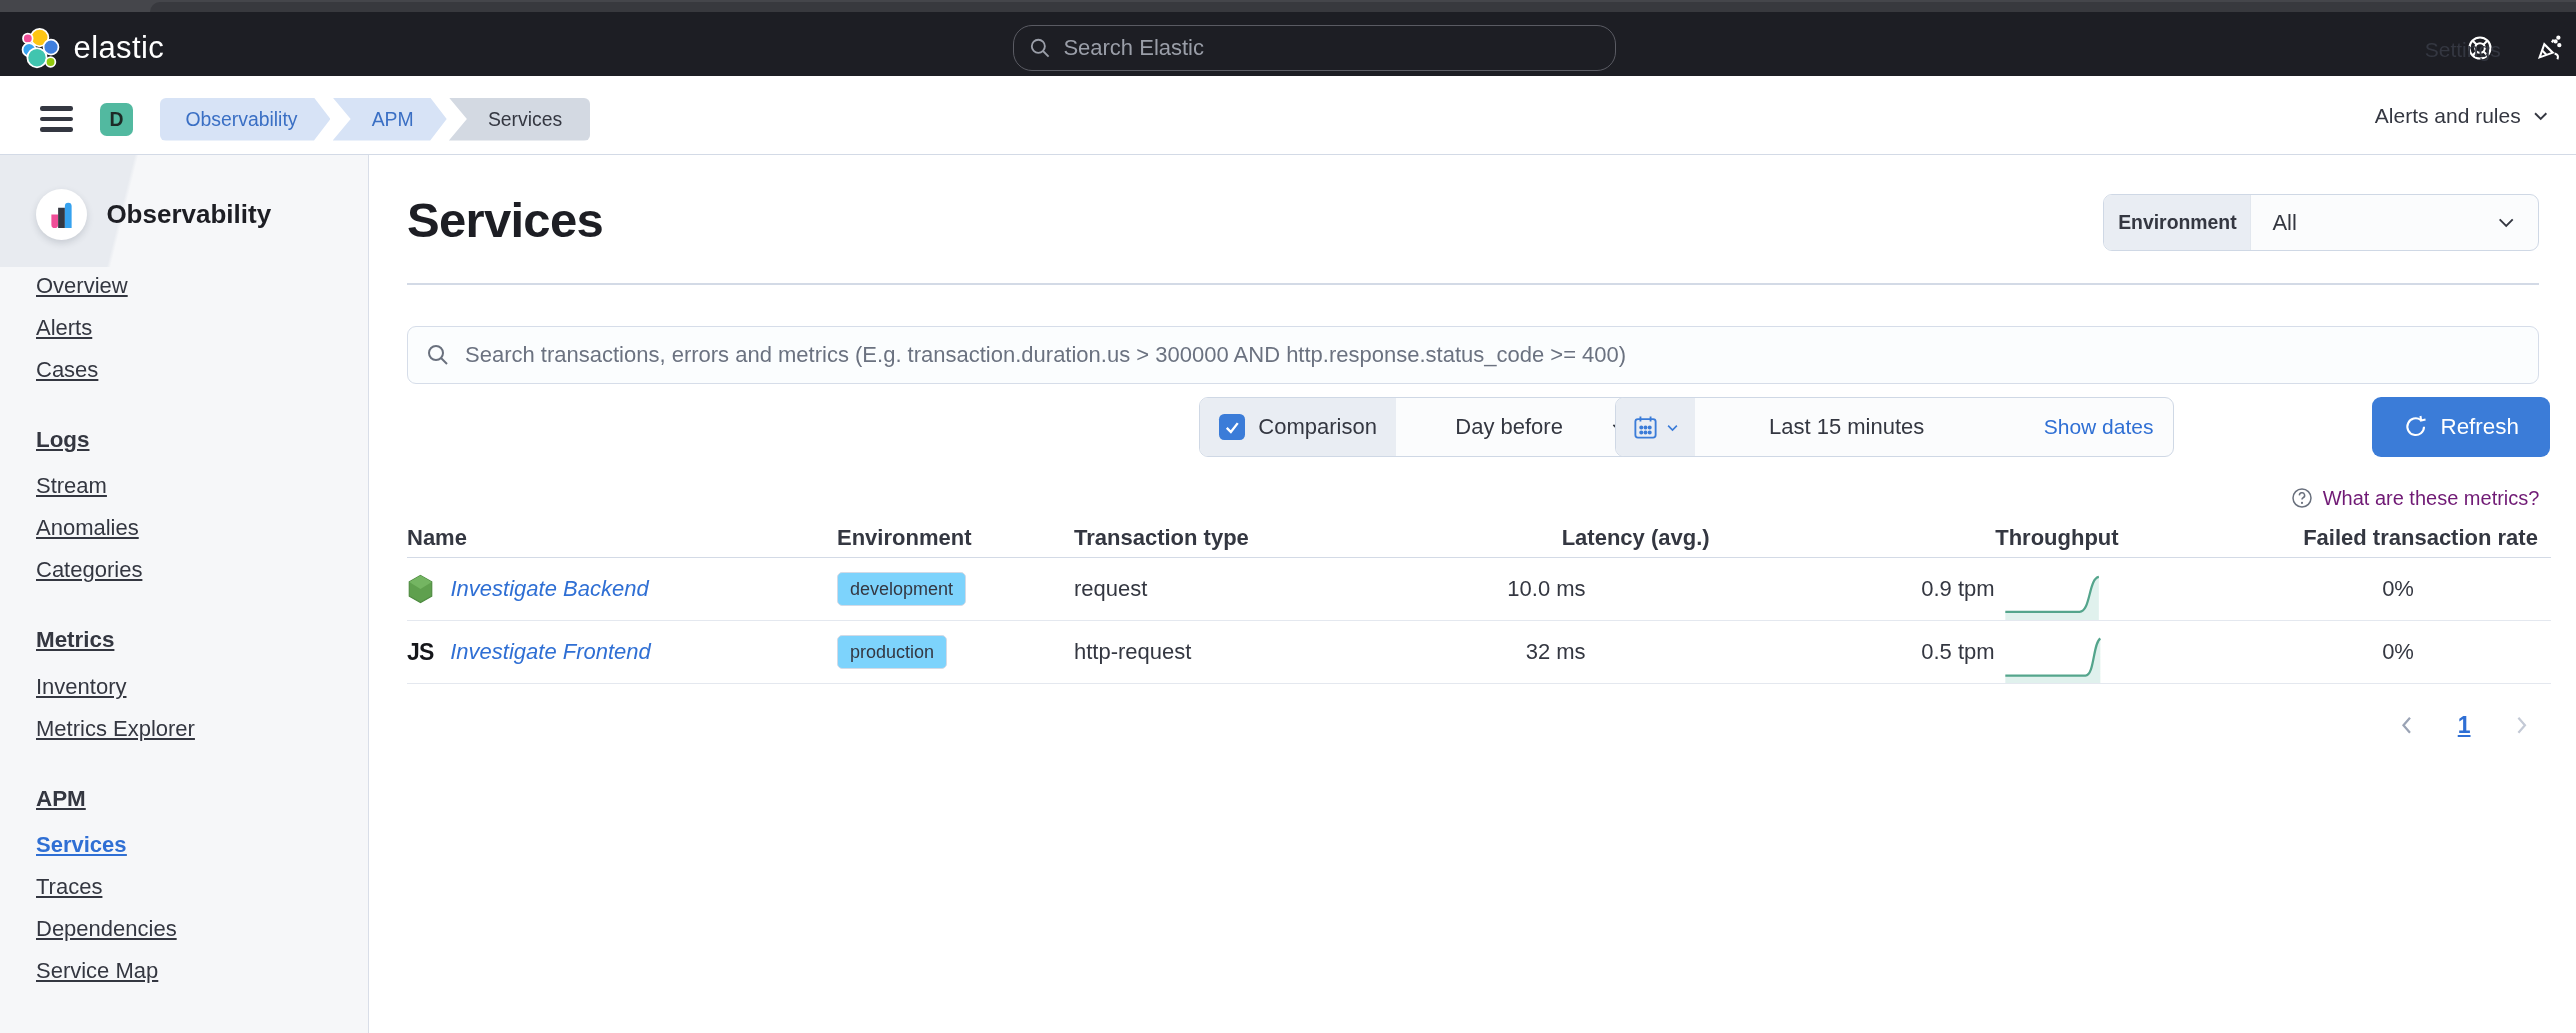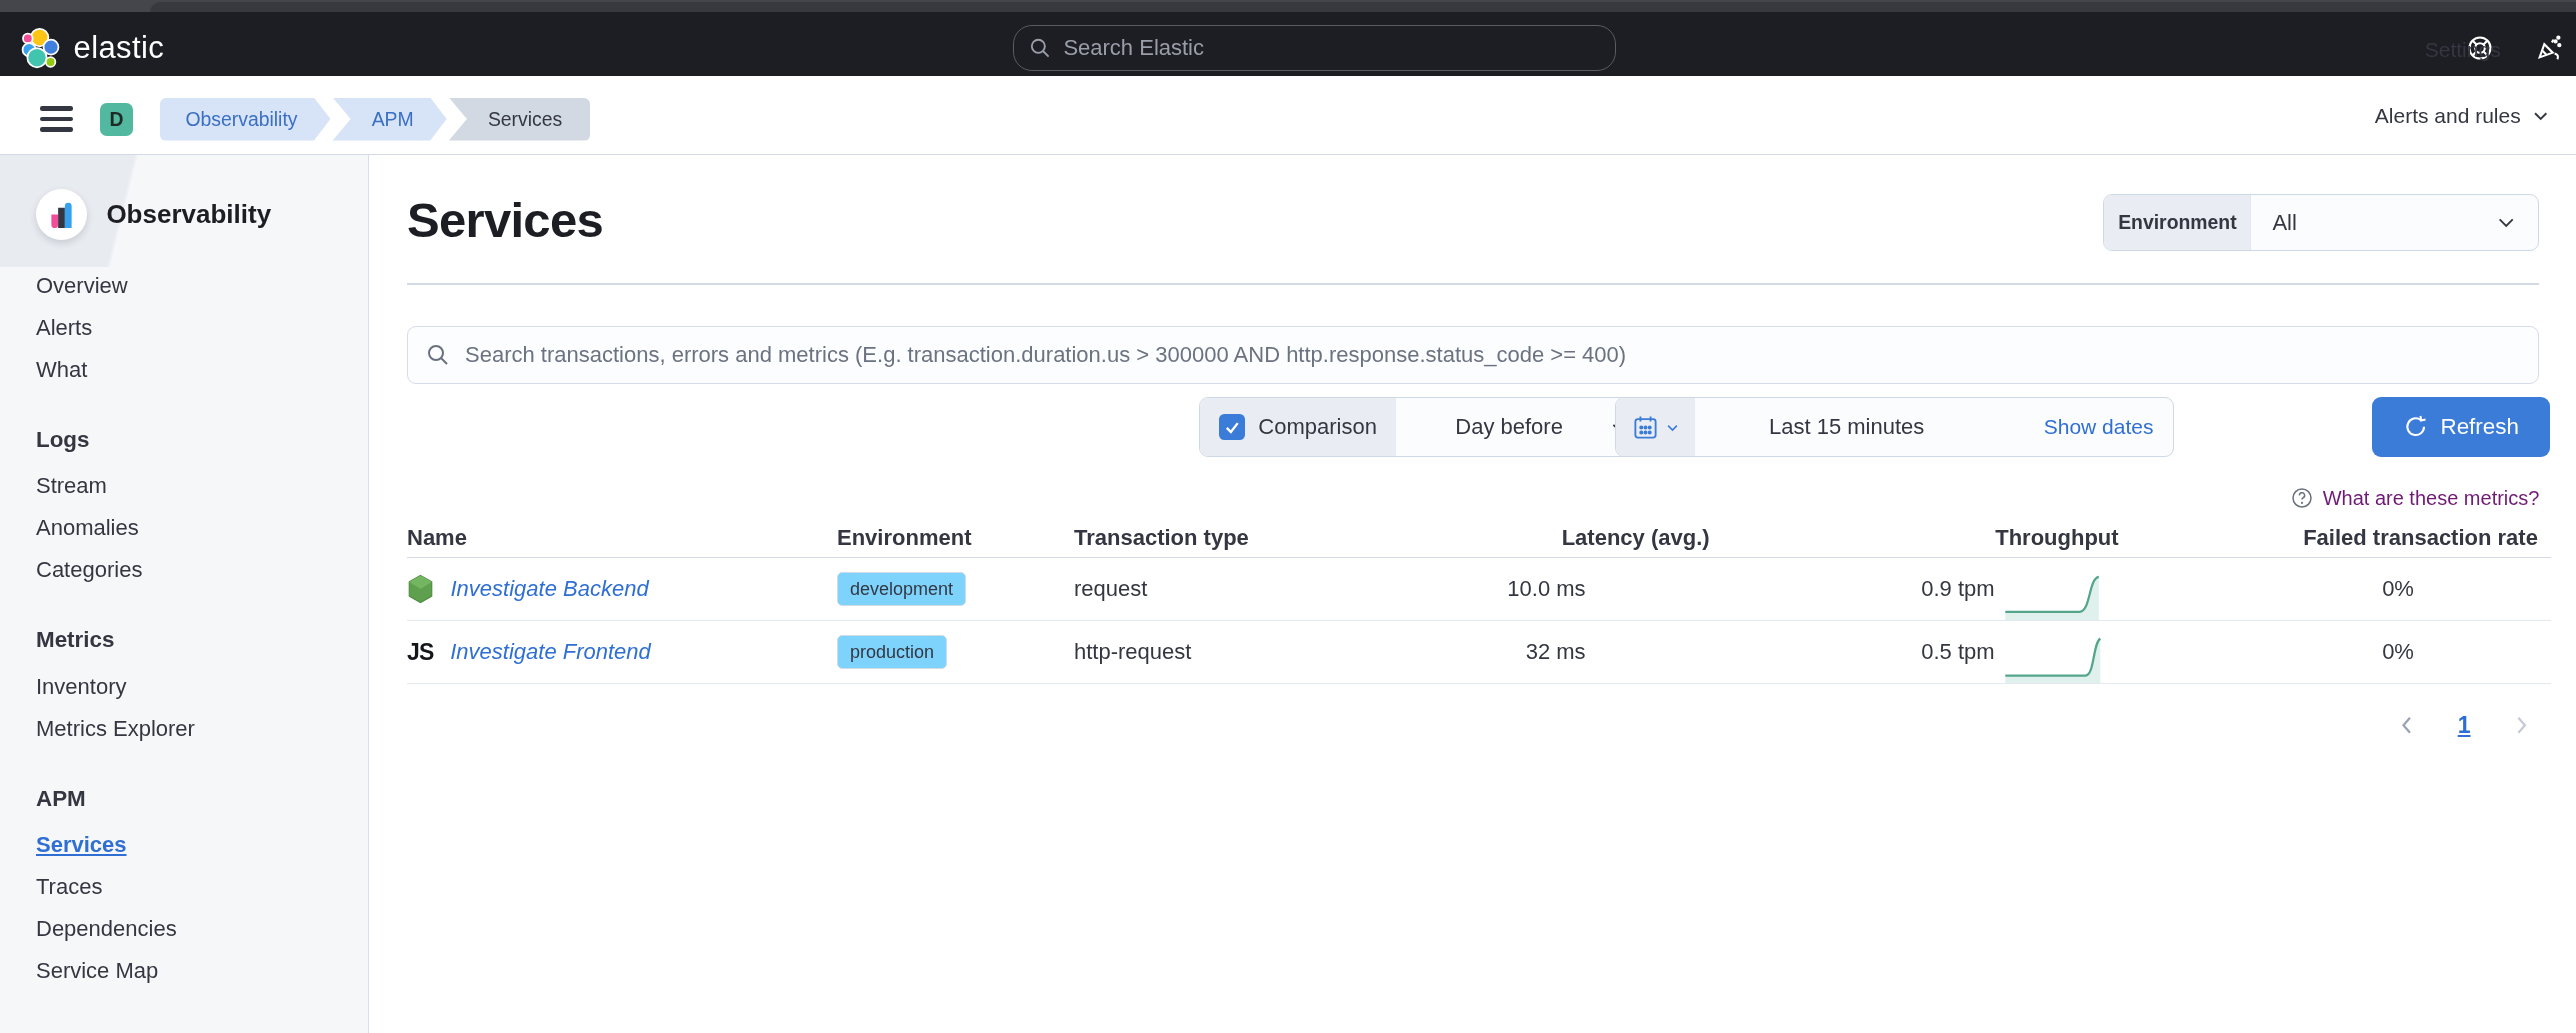--- a/index.html
+++ b/index.html
@@ -44,21 +44,21 @@
 
   
   .sidebar { position:absolute; left:0; top:155px; width:369px; bottom:0; background:#f6f7f9;
     border-right:1.5px solid #d9dee8; }
   .sidebar::before { content:""; position:absolute; left:0; top:0; width:100%; height:112px;
     background:linear-gradient(104deg,#e8ebf0 0%,#e8ebf0 34%,rgba(232,235,240,0) 35%); }
   .sb-head { position:absolute; left:36px; top:34px; display:flex; align-items:center; gap:19.4px; }
   .sb-logo { width:51px; height:51px; background:#fff; border-radius:50%;
     box-shadow:0 3px 7.5px rgba(50,60,80,.18); display:flex; align-items:center; justify-content:center; }
   .sb-title { font-size:26px; font-weight:bold; color:#1d1e24; }
-  .sb-nav { position:absolute; left:36px; top:120px; right:7px; }
+  .sb-nav { position:absolute; left:36px; top:120px; right:7px;text-decoration:underline; }
   .sb-item { font-size:22px; color:#343741; margin-bottom:20px; line-height:22px; cursor:pointer; }
   .sb-header { font-size:22.4px; font-weight:bold; color:#343741; margin:46px 0 22.4px; }
   .sb-item.active { color:#2f6fd4; font-weight:bold; text-decoration:underline; }
 
   
   .main { position:absolute; left:369px; top:155px; right:0; bottom:0; background:#fff; }
   .content { position:absolute; left:38px; right:25.4px; top:0; bottom:0; }
   .page-title { position:absolute; left:0; top:37px; font-size:49px; font-weight:bold; color:#1d1e24; letter-spacing:-0.7px; }
 
   .env-select { position:absolute; right:11.2px; top:39px; width:436px; height:57px;
@@ -220,21 +220,21 @@
         <path d="M4 16 h8 v12 a4 4 0 0 1 -4 4 h0 a4 4 0 0 1 -4 -4 Z" fill="#f04e98"></path>
         <rect x="12" y="8" width="8" height="24" fill="#343741"></rect>
         <path d="M20 6 a4 4 0 0 1 8 0 v26 h-8 Z" fill="#36a2ef"></path>
       </svg>
     </div>
     <div class="sb-title">Observability</div>
   </div>
   <div class="sb-nav">
     <div class="sb-item">Overview</div>
     <div class="sb-item">Alerts</div>
-    <div class="sb-item">What</div>
+    <div class="sb-item">Cases</div>
 
     <div class="sb-header">Logs</div>
     <div class="sb-item">Stream</div>
     <div class="sb-item">Anomalies</div>
     <div class="sb-item">Categories</div>
 
     <div class="sb-header">Metrics</div>
     <div class="sb-item">Inventory</div>
     <div class="sb-item">Metrics Explorer</div>
 

